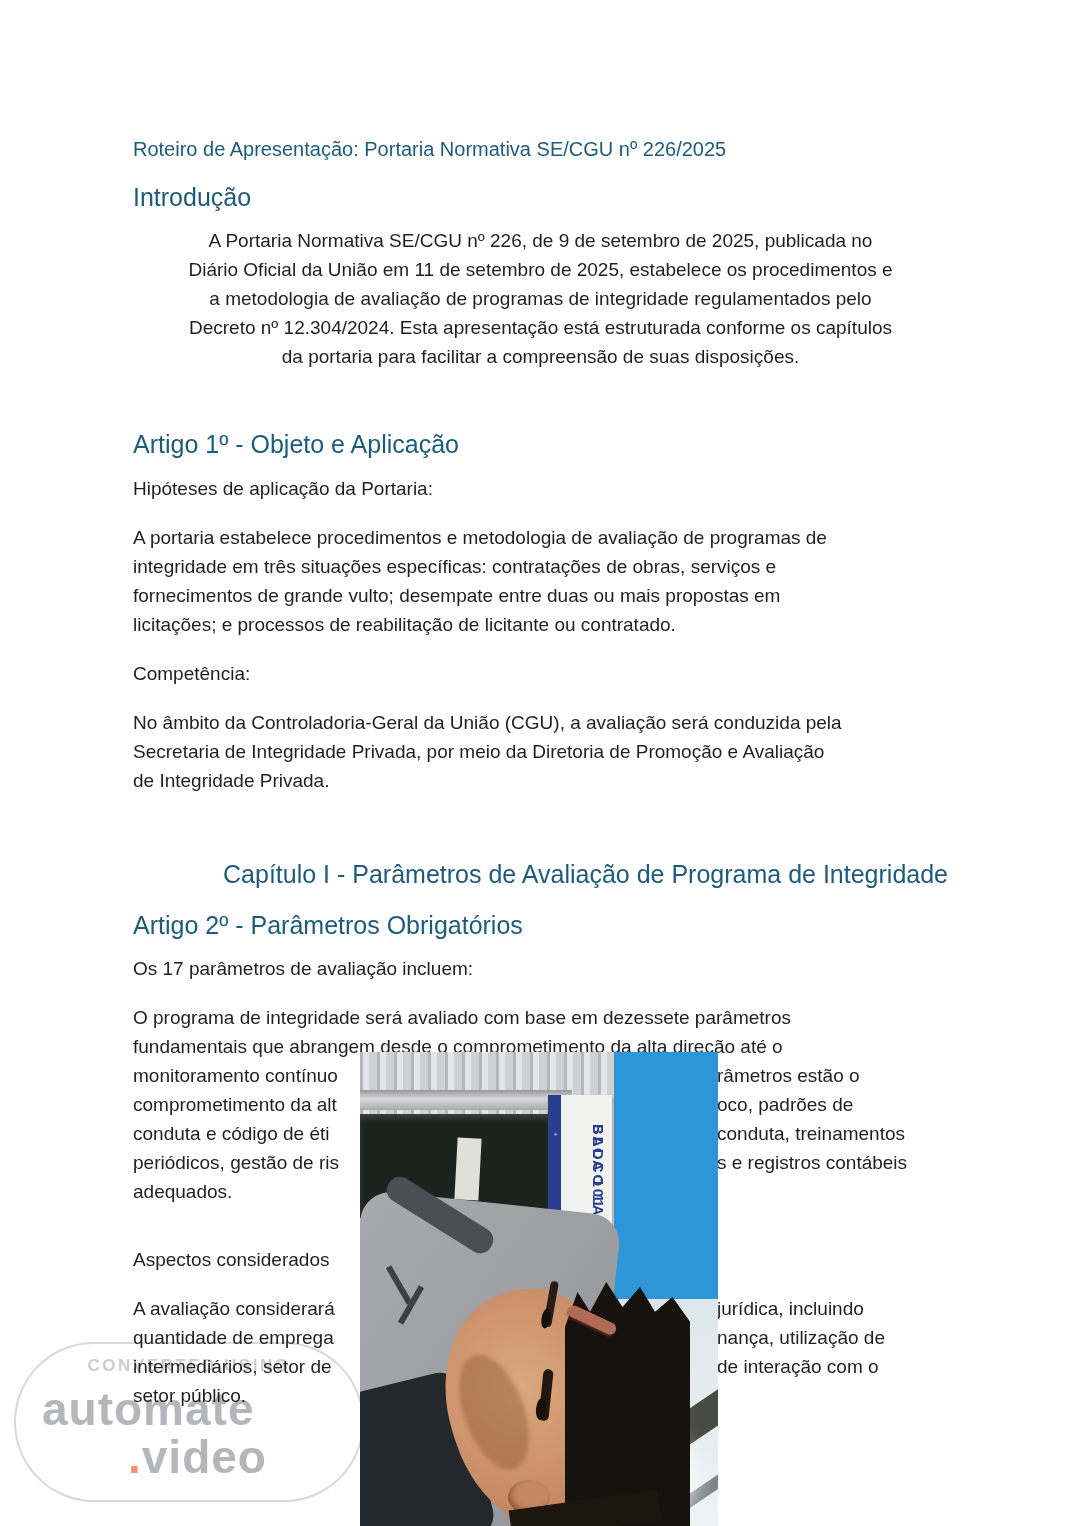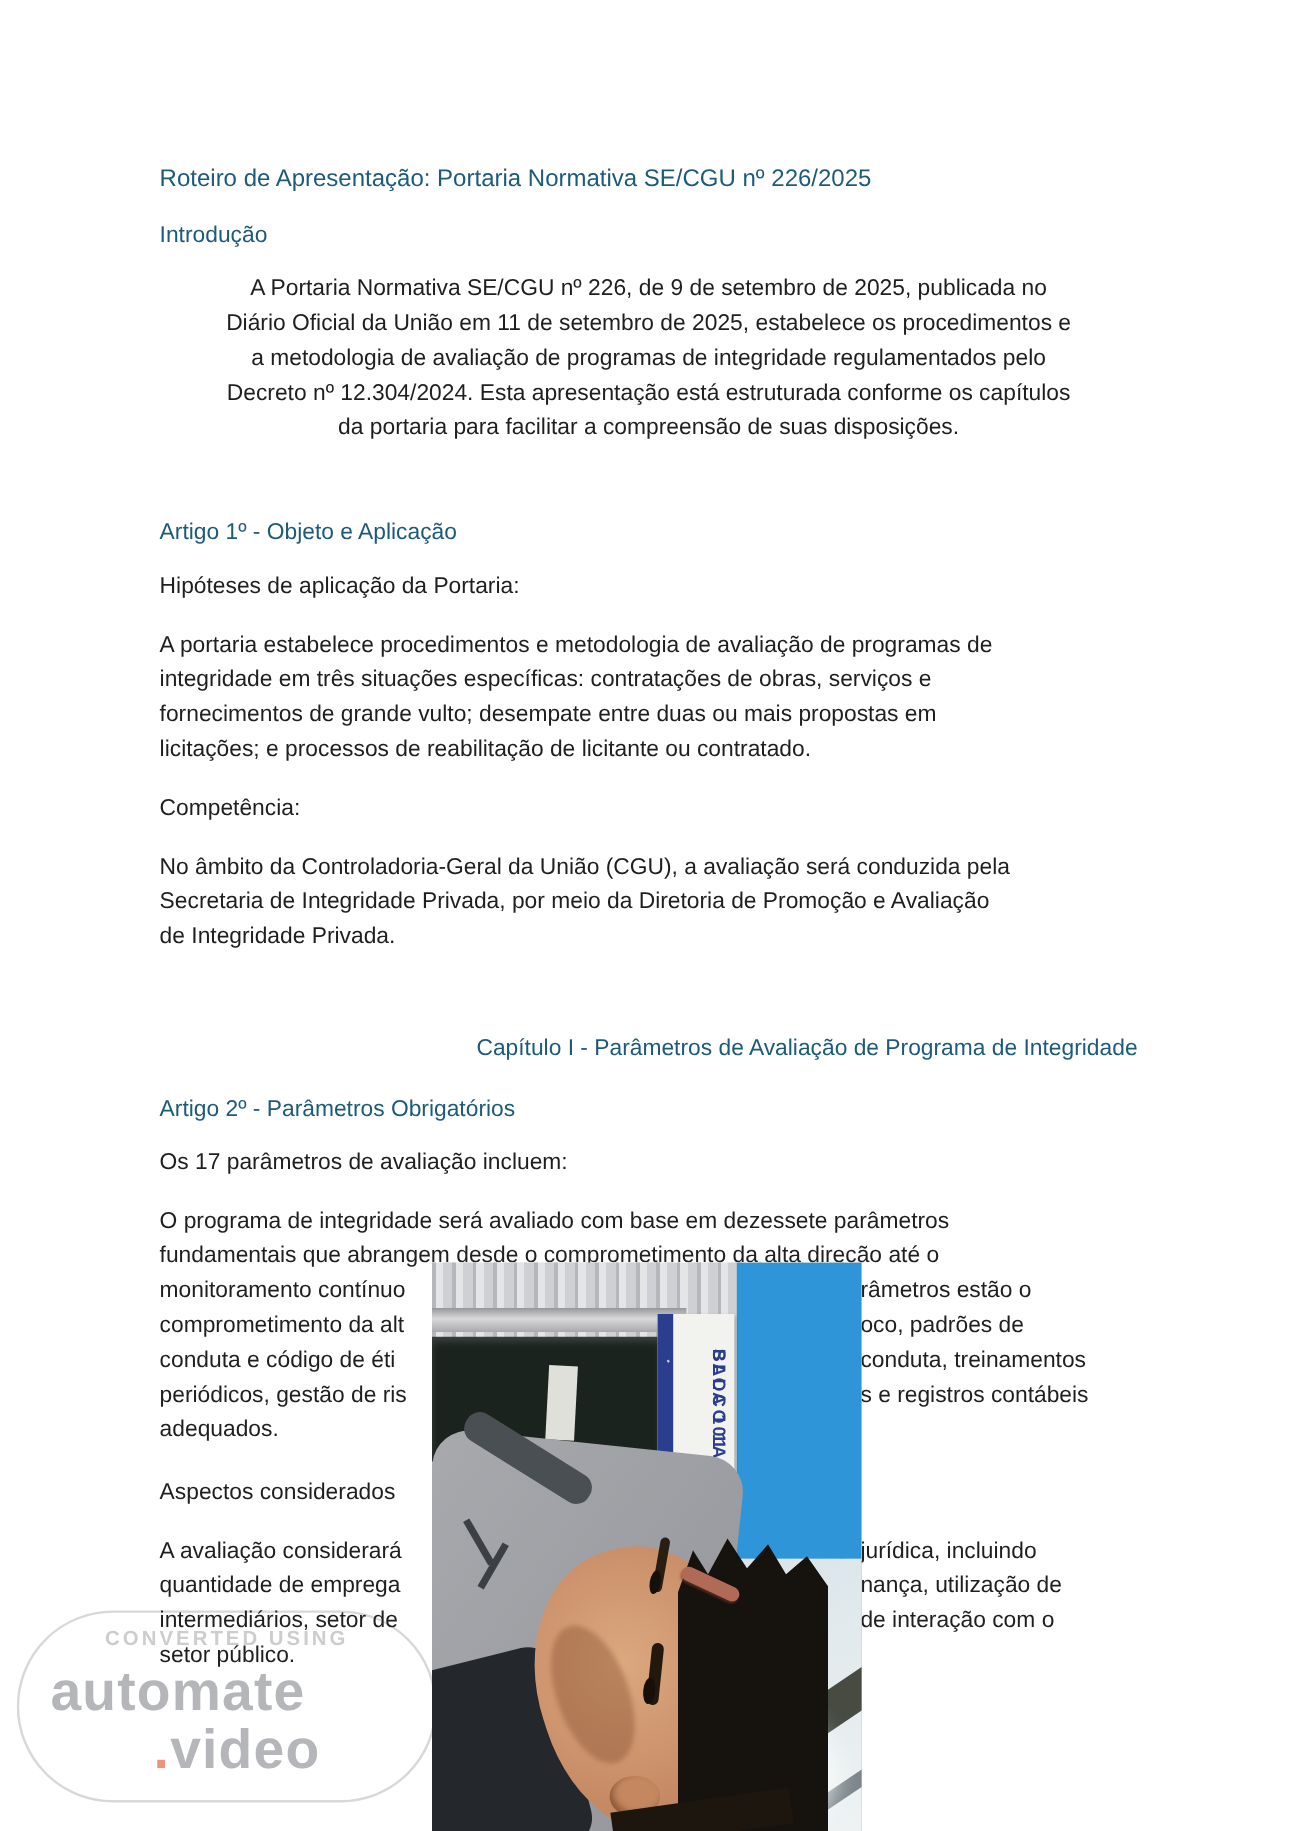--- a/index.html
+++ b/index.html
@@ -1,32 +1,32 @@
 <!DOCTYPE html>
 <html><head>
 <meta charset="utf-8">
 <style>
   html,body{margin:0;padding:0;background:#ffffff;}
   .page{position:relative;width:1080px;height:1526px;background:#ffffff;overflow:hidden;
         font-family:"Liberation Sans",sans-serif;color:#1f1f1f;}
   .content{position:absolute;left:133px;top:0;width:815px;z-index:2;}
-  .h{color:#1d5b7a;font-size:19px;line-height:30px;white-space:nowrap;}
+  .h{color:#1d5b7a;font-size:25px;line-height:30px;white-space:nowrap;}
   .title{font-size:20px;margin-top:134px;}
   .mt-intro{margin-top:18px;}
   .para{font-size:19px;line-height:29px;}
   .ln{display:block;white-space:nowrap;position:relative;height:29px;}
   .rf{position:absolute;left:584px;top:0;white-space:nowrap;}
   .mt-p1{margin-top:14px;text-align:center;}
   .mt-art1{margin-top:58px;}
   .mt-sub{margin-top:15px;}
   .mt-p{margin-top:20px;}
   .mt-cap1{margin-top:64px;text-align:right;}
   .mt-art2{margin-top:21px;}
   .mt-os17{margin-top:14px;}
-  .mt-asp{margin-top:23px;}
+  .mt-asp{margin-top:39px;}
 
   
   .wm{position:absolute;left:14px;top:1342px;width:346px;height:156px;z-index:1;
       border:2px solid #d8d8d8;border-radius:80px;box-shadow:0 0 0 3px #ffffff;}
   .wm-small{position:absolute;left:0;top:12px;width:100%;text-align:center;
       font-size:17px;font-weight:700;letter-spacing:2.5px;color:#cdcdcd;
       text-shadow:0 0 6px #fff;}
   .wm-big{position:absolute;font-size:46px;font-weight:800;color:#b5b6ba;letter-spacing:1px;
       text-shadow:0 0 8px #fff,1px 1px 0 #fff,-1px -1px 0 #fff;}
   .wm-big1{left:26px;top:38px;}

